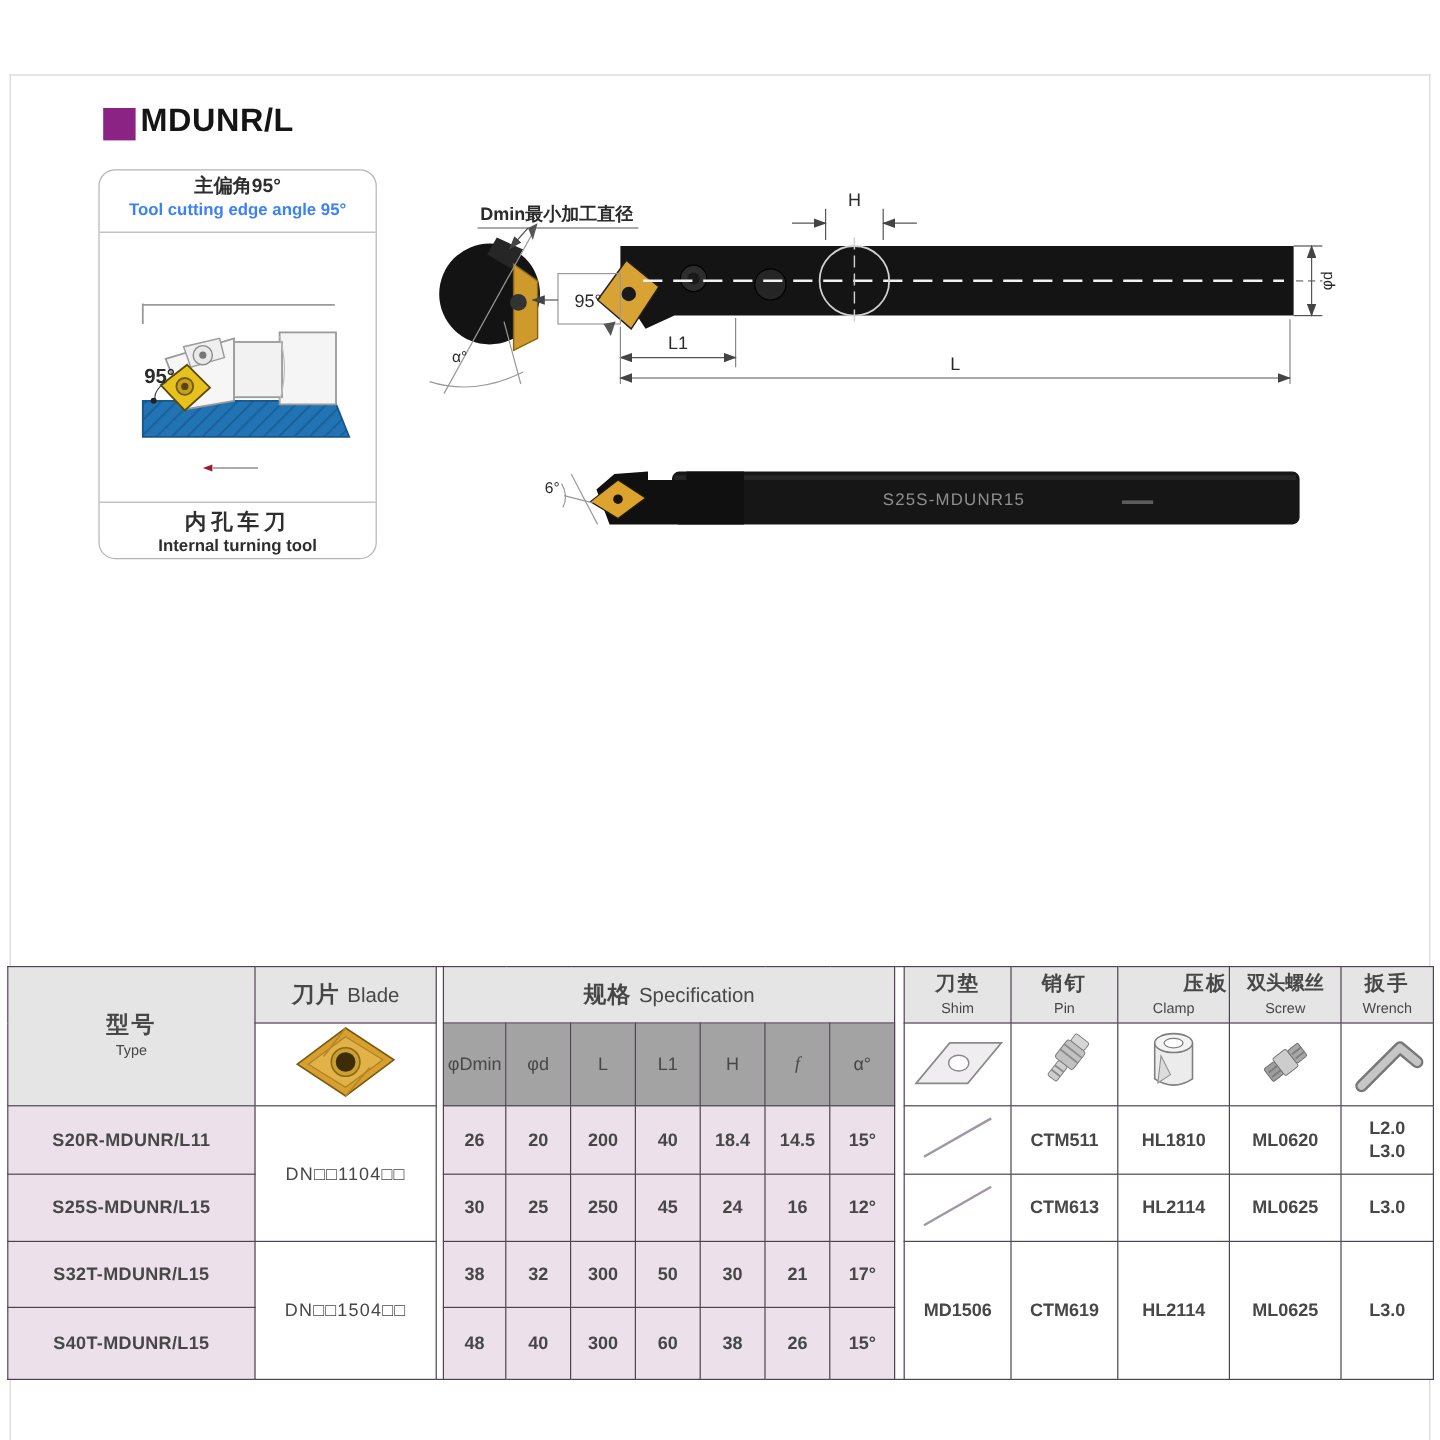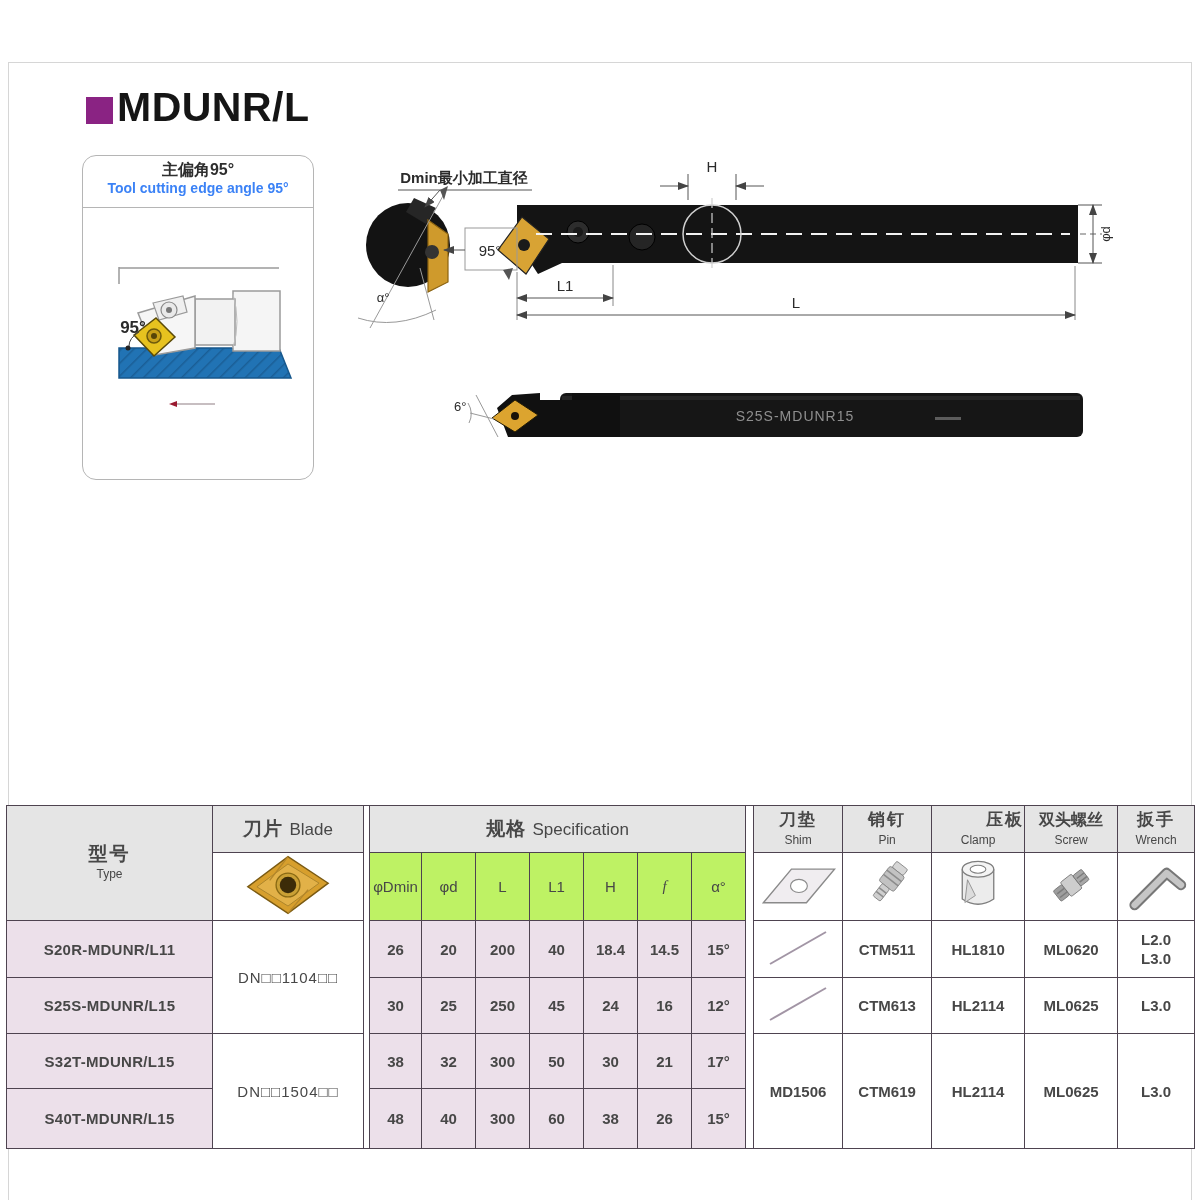--- a/index.html
+++ b/index.html
@@ -3,23 +3,23 @@
 <meta charset="utf-8">
 <style>
   html,body{margin:0;padding:0;background:#fff;}
   #page{position:relative;width:1200px;height:1200px;background:#fff;overflow:hidden;
         font-family:"Liberation Sans", sans-serif;color:#333;}
   .frame{position:absolute;left:8px;right:8px;top:62px;bottom:0;
          border:1px solid #d6d6d6;border-bottom:none;background:#fff;}
   
   .title-row{position:absolute;left:86px;top:84px;display:flex;align-items:center;}
   .title-square{width:27px;height:27px;background:#8a2383;margin-right:4px;margin-top:6px;}
-  .title-text{font-size:41px;font-weight:bold;color:#151515;letter-spacing:0.5px;}
-  
-  .left-panel{position:absolute;left:82px;top:155px;width:230px;height:323px;
+  .title-text{font-size:27px;font-weight:bold;color:#151515;letter-spacing:0.5px;}
+  
+  .left-panel{position:absolute;left:82px;top:141px;width:230px;height:323px;
               border:1.5px solid #b5b5b5;border-radius:14px;background:#fff;}
   .lp-head{height:47px;border-bottom:1.5px solid #b5b5b5;text-align:center;padding-top:4px;}
   .lp-head .cn{font-size:16px;font-weight:bold;color:#2e2e2e;line-height:20px;}
   .lp-head .en{font-size:14px;font-weight:bold;color:#3b82f6;line-height:16px;}
   .lp-diagram{height:224px;position:relative;}
   .lp-foot{border-top:1.5px solid #b5b5b5;text-align:center;padding-top:5px;}
   .lp-foot .cn{font-size:18px;font-weight:bold;color:#2e2e2e;line-height:22px;letter-spacing:4px;}
   .lp-foot .en{font-size:14px;font-weight:bold;color:#2e2e2e;line-height:17px;}
   
   .abs{position:absolute;}
@@ -32,21 +32,21 @@
   table.spec{position:absolute;left:6px;top:805px;width:1188px;border-collapse:collapse;
              table-layout:fixed;}
   table.spec td{border:1px solid #4e4350;text-align:center;vertical-align:middle;
                 font-size:15px;color:#474747;padding:0;}
   td.purple{background:#e5e5e5;color:#efc5e9;}
   td.purple .cn{font-size:19px;font-weight:bold;letter-spacing:2px;line-height:23px;}
   td.purple .en{font-size:12px;line-height:19px;}
   td.purple .inline-hd{font-size:19px;font-weight:bold;letter-spacing:1px;}
   td.purple .inline-hd .en{font-size:17px;font-weight:normal;letter-spacing:0;}
   td.pink{background:#ece0ea;}
-  td.subpink{background:#bef264;font-size:13px;color:#4a4a4a;}
+  td.subpink{background:#a3a3a3;font-size:13px;color:#4a4a4a;}
   td.white{background:#ffffff;}
   td.gap{border:none;background:#ffffff;}
   td.type-cell{font-size:16px;font-weight:bold;color:#4a4a4a;letter-spacing:0.3px;}
   td.blade-cell{vertical-align:top;padding-top:16px;font-size:15px;color:#4a4a4a;letter-spacing:1px;}
   td.num{font-weight:bold;font-size:15px;}
   .two-line div{line-height:19px;font-weight:bold;}
   .ital{font-style:italic;font-family:"Liberation Serif", serif;}
 </style>
 </head>
 <body>
@@ -90,20 +90,24 @@
         <circle cx="71" cy="128" r="7" fill="#c8a018" stroke="#6e5a0c" stroke-width="1.5"></circle>
         <circle cx="71" cy="128" r="3" fill="#564408"></circle>
 
         <path d="M56,124 q-10,6 -10,14" fill="none" stroke="#444" stroke-width="1"></path>
         <circle cx="45" cy="140" r="2.5" fill="#222"></circle>
 
         <polygon points="86,196 94,193 94,199" fill="#9a1a30"></polygon>
         <line x1="94" y1="196" x2="132" y2="196" stroke="#b5a8ad" stroke-width="1.5"></line>
         <text x="50" y="125" font-size="17" font-weight="bold" fill="#2b2b2b" text-anchor="middle">95°</text>
       </svg>
+    </div>
+    <div class="lp-foot">
+      <div class="cn">内孔车刀</div>
+      <div class="en">Internal turning tool</div>
     </div>
   </div>
 
   <svg class="abs" style="left:340px;top:160px;" width="790" height="175" viewBox="0 0 790 175">
     <defs>
       <marker id="ae" markerWidth="11" markerHeight="8" refX="10" refY="4" orient="auto" markerUnits="userSpaceOnUse">
         <path d="M0,0 L11,4 L0,8 Z" fill="#444"></path>
       </marker>
       <marker id="as" markerWidth="11" markerHeight="8" refX="1" refY="4" orient="auto" markerUnits="userSpaceOnUse">
         <path d="M11,0 L0,4 L11,8 Z" fill="#444"></path>

